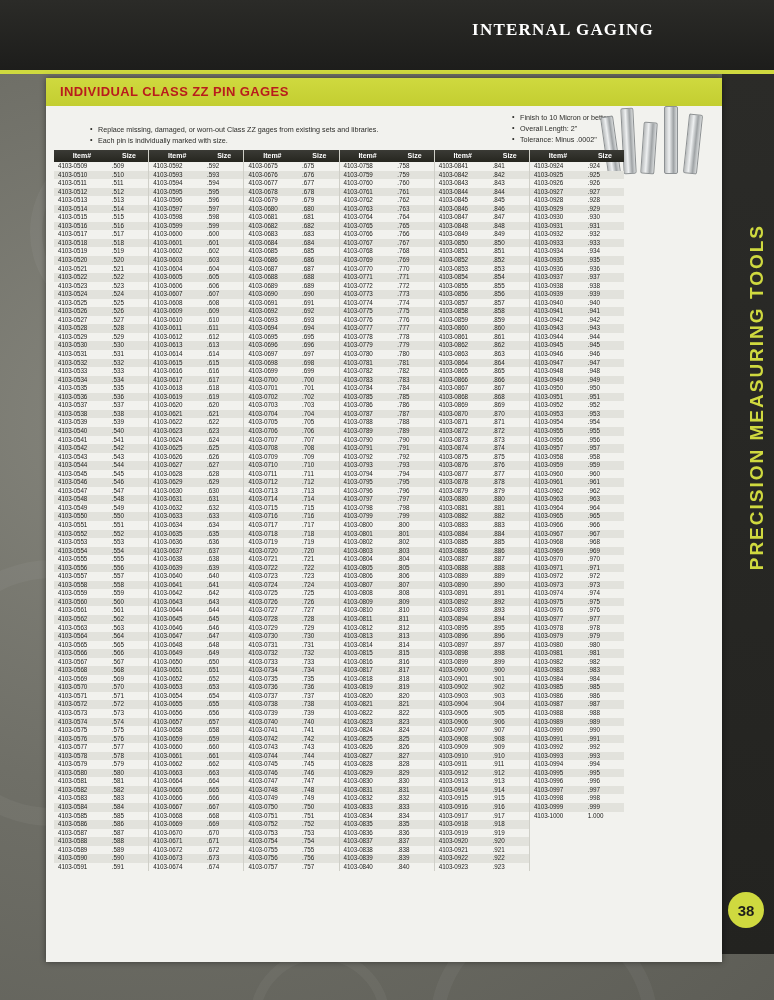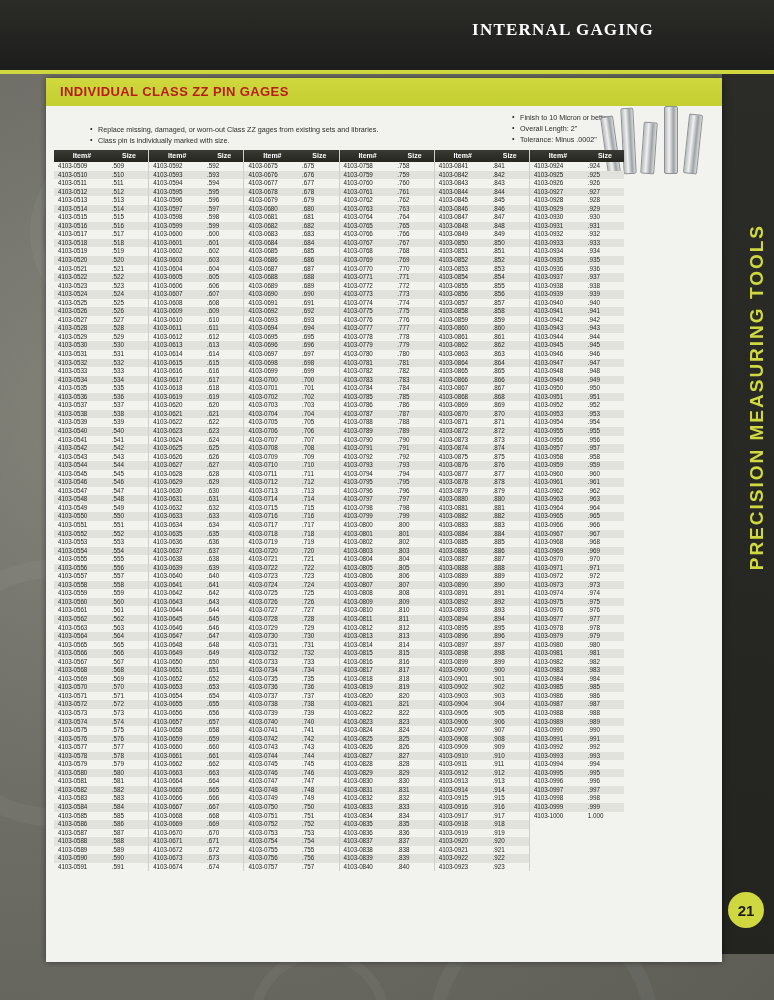--- a/index.html
+++ b/index.html
@@ -136,31 +136,31 @@
   <div class="bg-gear g5"></div>
 </div>
 
 <div class="top-band">
   <div class="hdr-title">INTERNAL GAGING</div>
 </div>
 <div class="top-rule"></div>
 
 <div class="side-tab">
   <div class="side-text">PRECISION MEASURING TOOLS</div>
-  <div class="page-num">21</div>
+  <div class="page-num">38</div>
 </div>
 
 <div class="card">
   <div class="card-title-bar"></div>
   <div class="card-title">INDIVIDUAL CLASS ZZ PIN GAGES</div>
 
   <div class="bullets">
     <div class="bul-col a">
       <div>Replace missing, damaged, or worn-out Class ZZ gages from existing sets and libraries.</div>
-      <div>Class pin is individually marked with size.</div>
+      <div>Each pin is individually marked with size.</div>
     </div>
     <div class="bul-col b">
       <div>Finish to 10 Micron or better.</div>
       <div>Overall Length: 2"</div>
       <div>Tolerance: Minus .0002"</div>
     </div>
     <div class="photo">
       <div class="pin p1"></div>
       <div class="pin p2"></div>
       <div class="pin p3"></div>

